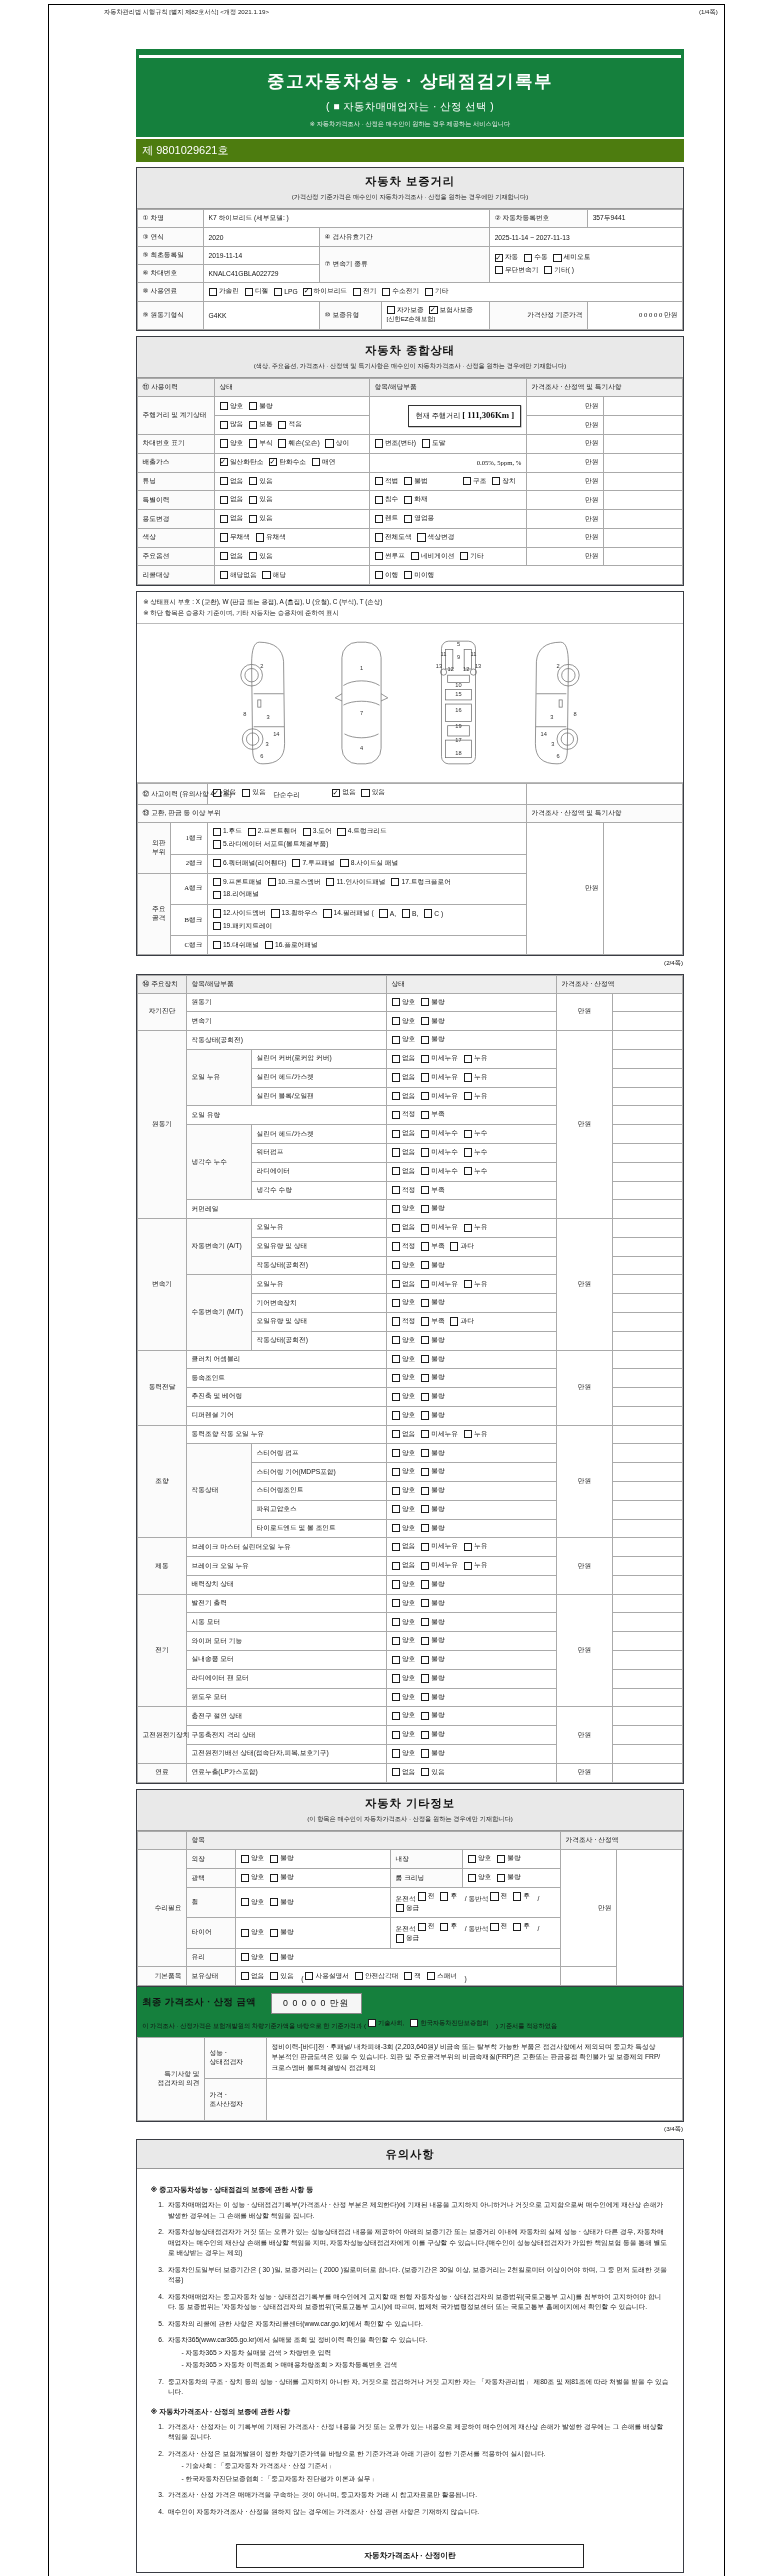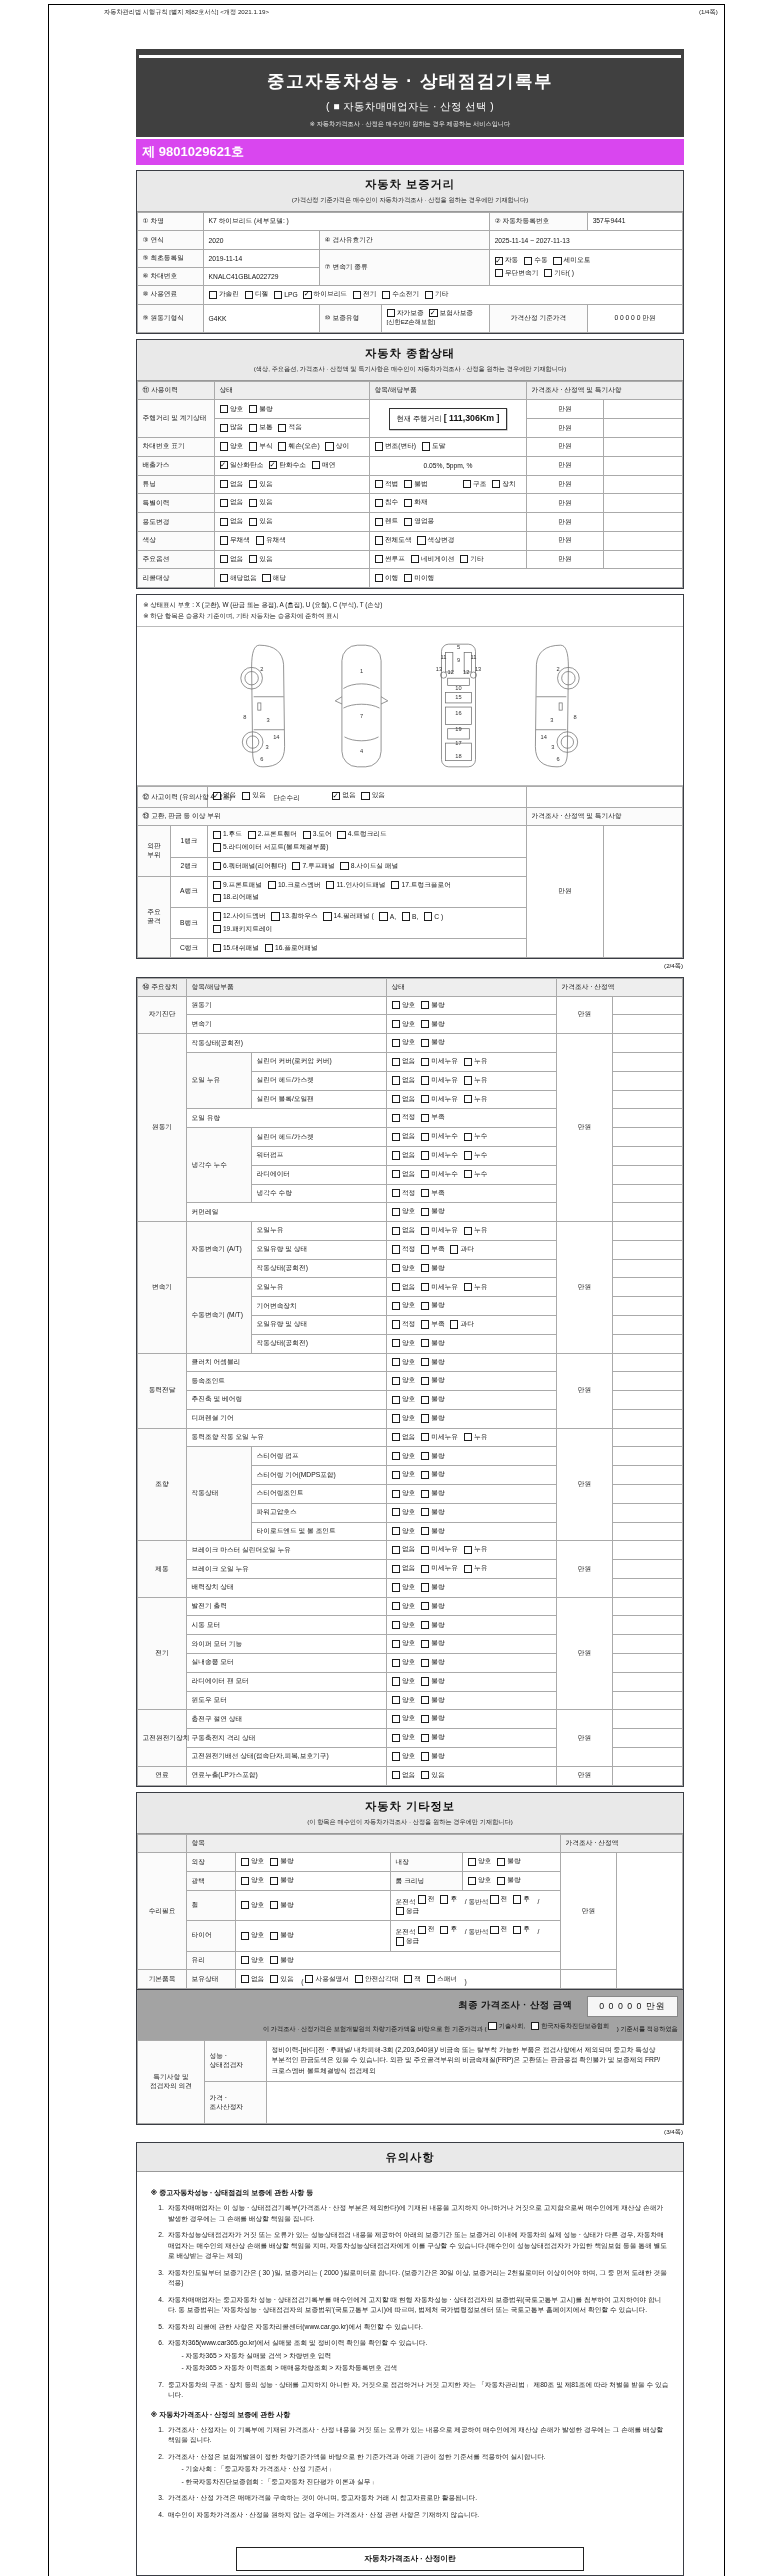--- a/index.html
+++ b/index.html
@@ -1,36 +1,36 @@
 <!DOCTYPE html>
 <html style="font-size:8.2px"><head>
 <meta charset="utf-8">
 <style>
   html,body{margin:0;padding:0;background:#fff;}
   body{width:773px;font-family:"Liberation Sans","DejaVu Sans",sans-serif;color:#111;}
   .frame{position:relative;margin:4.1px 0 0 48px;width:677px;min-height:2563px;border:0.5px solid #000;box-sizing:border-box;padding:2.1px 0 10.3px 0;background:#fff;}
   .metaline{display:flex;justify-content:space-between;font-size:6.2px;color:#222;margin:1px 6.2px 3.1px 55px;}
   .col{width:548px;margin-left:87px;}
   
-  .titleblock{background:#404040;color:#fff;text-align:center;padding:4.1px 0 8.2px 0;margin-top:32px;}
+  .titleblock{background:#15803d;color:#fff;text-align:center;padding:4.1px 0 8.2px 0;margin-top:32px;}
   .white-rule{height:2.6px;background:#fff;margin:2.1px 3.1px 11.3px 3.1px;}
   .main-title{font-size:17.5px;font-weight:bold;letter-spacing:1.5px;}
   .sub-title{font-size:10.3px;margin-top:7.2px;letter-spacing:0.5px;}
   .title-note{font-size:6.2px;margin-top:5.2px;color:#eee;}
-  .docno{background:#d946ef;color:#fff;font-size:13px;font-weight:bold;padding:3.6px 6.2px;margin-top:2.6px;}
+  .docno{background:#4d7c0f;color:#fff;font-size:11px;font-weight:normal;padding:3.6px 6.2px;margin-top:2.6px;}
   
   .sec{border:1px solid #3a3d44;margin-top:5.2px;background:#fff;}
   .sec-head{background:#e9e9e9;text-align:center;padding:6.2px 3.1px;border-bottom:0.5px solid #999;}
   .sec-title{font-size:11.3px;font-weight:bold;letter-spacing:1px;}
   .sec-sub{font-size:6.2px;margin-top:4.1px;color:#222;}
   table{border-collapse:collapse;width:100%;table-layout:fixed;}
   td,th{border:0.5px solid #aaa;padding:4.1px 4.6px;font-size:6.7px;vertical-align:middle;word-break:keep-all;}
   th{background:#eee;font-weight:normal;text-align:left;}
   .lbl{background:#fbfbfb;}
-  .ctr{text-align:center;}
+  .ctr{text-align:right;font-family:Liberation Serif, serif;}
   
   .cb{display:inline-flex;align-items:center;margin-right:5.7px;white-space:nowrap;}
   .cb .bx{width:6.2px;height:6.2px;border:0.8px solid #1d1d1d;display:inline-block;margin-right:2.1px;position:relative;background:#fff;flex:none;}
   .cb.on .bx::after{content:"\2713";position:absolute;left:-0.5px;top:-2.1px;font-size:7.2px;font-weight:bold;color:#000;}
   .odo-box{border:0.8px solid #333;background:#fff;display:inline-block;padding:4.6px 6.2px;font-size:7.2px;box-shadow:0.5px 0.5px 0 #999;}
   .odo-box b{font-size:8.8px;}
   .pagemark{text-align:right;font-size:6.2px;margin:3.1px 1px 2.1px 0;}
   .legend{font-size:6.4px;padding:4.6px 6.2px;border-bottom:0.5px solid #bbb;line-height:1.7;}
   .diagram-row{display:flex;justify-content:center;gap:30px;padding:13.4px 0 15.5px 0;border-bottom:0.5px solid #bbb;}
   .dlab{font-size:11px;fill:#333;}
@@ -1314,21 +1314,21 @@
                     <span class="bx"></span>
                     <span>스패너</span>
                   </span></span>
             <span>)</span>
           </td>
           <td></td>
         </tr>
       </tbody>
         </table>
 
-      <div style="background:#a3a3a3;border-top:1px solid #3a3d44;padding:6.2px 5.2px;text-align:right">
+      <div style="background:#15803d;border-top:1px solid #3a3d44;padding:6.2px 5.2px;text-align:left">
         <span style="font-size:9.3px;font-weight:bold;letter-spacing:0.5px">최종 가격조사 · 산정 금액</span>
         <span style="display:inline-block;border:0.5px solid #888;background:#f6f6f6;padding:3.1px 11.3px;margin-left:12.4px;font-size:8.8px;letter-spacing:1px">0 0 0 0 0 만원</span>
         <div style="font-size:6.2px;margin-top:5.2px">
           <span>이 가격조사 · 산정가격은 보험개발원의 차량기준가액을 바탕으로 한 기준가격과 (</span>
           <span><span class="cb">
                 <span class="bx"></span>
                 <span>기술사회,</span>
               </span><span class="cb">
                 <span class="bx"></span>
                 <span>한국자동차진단보증협회</span>

